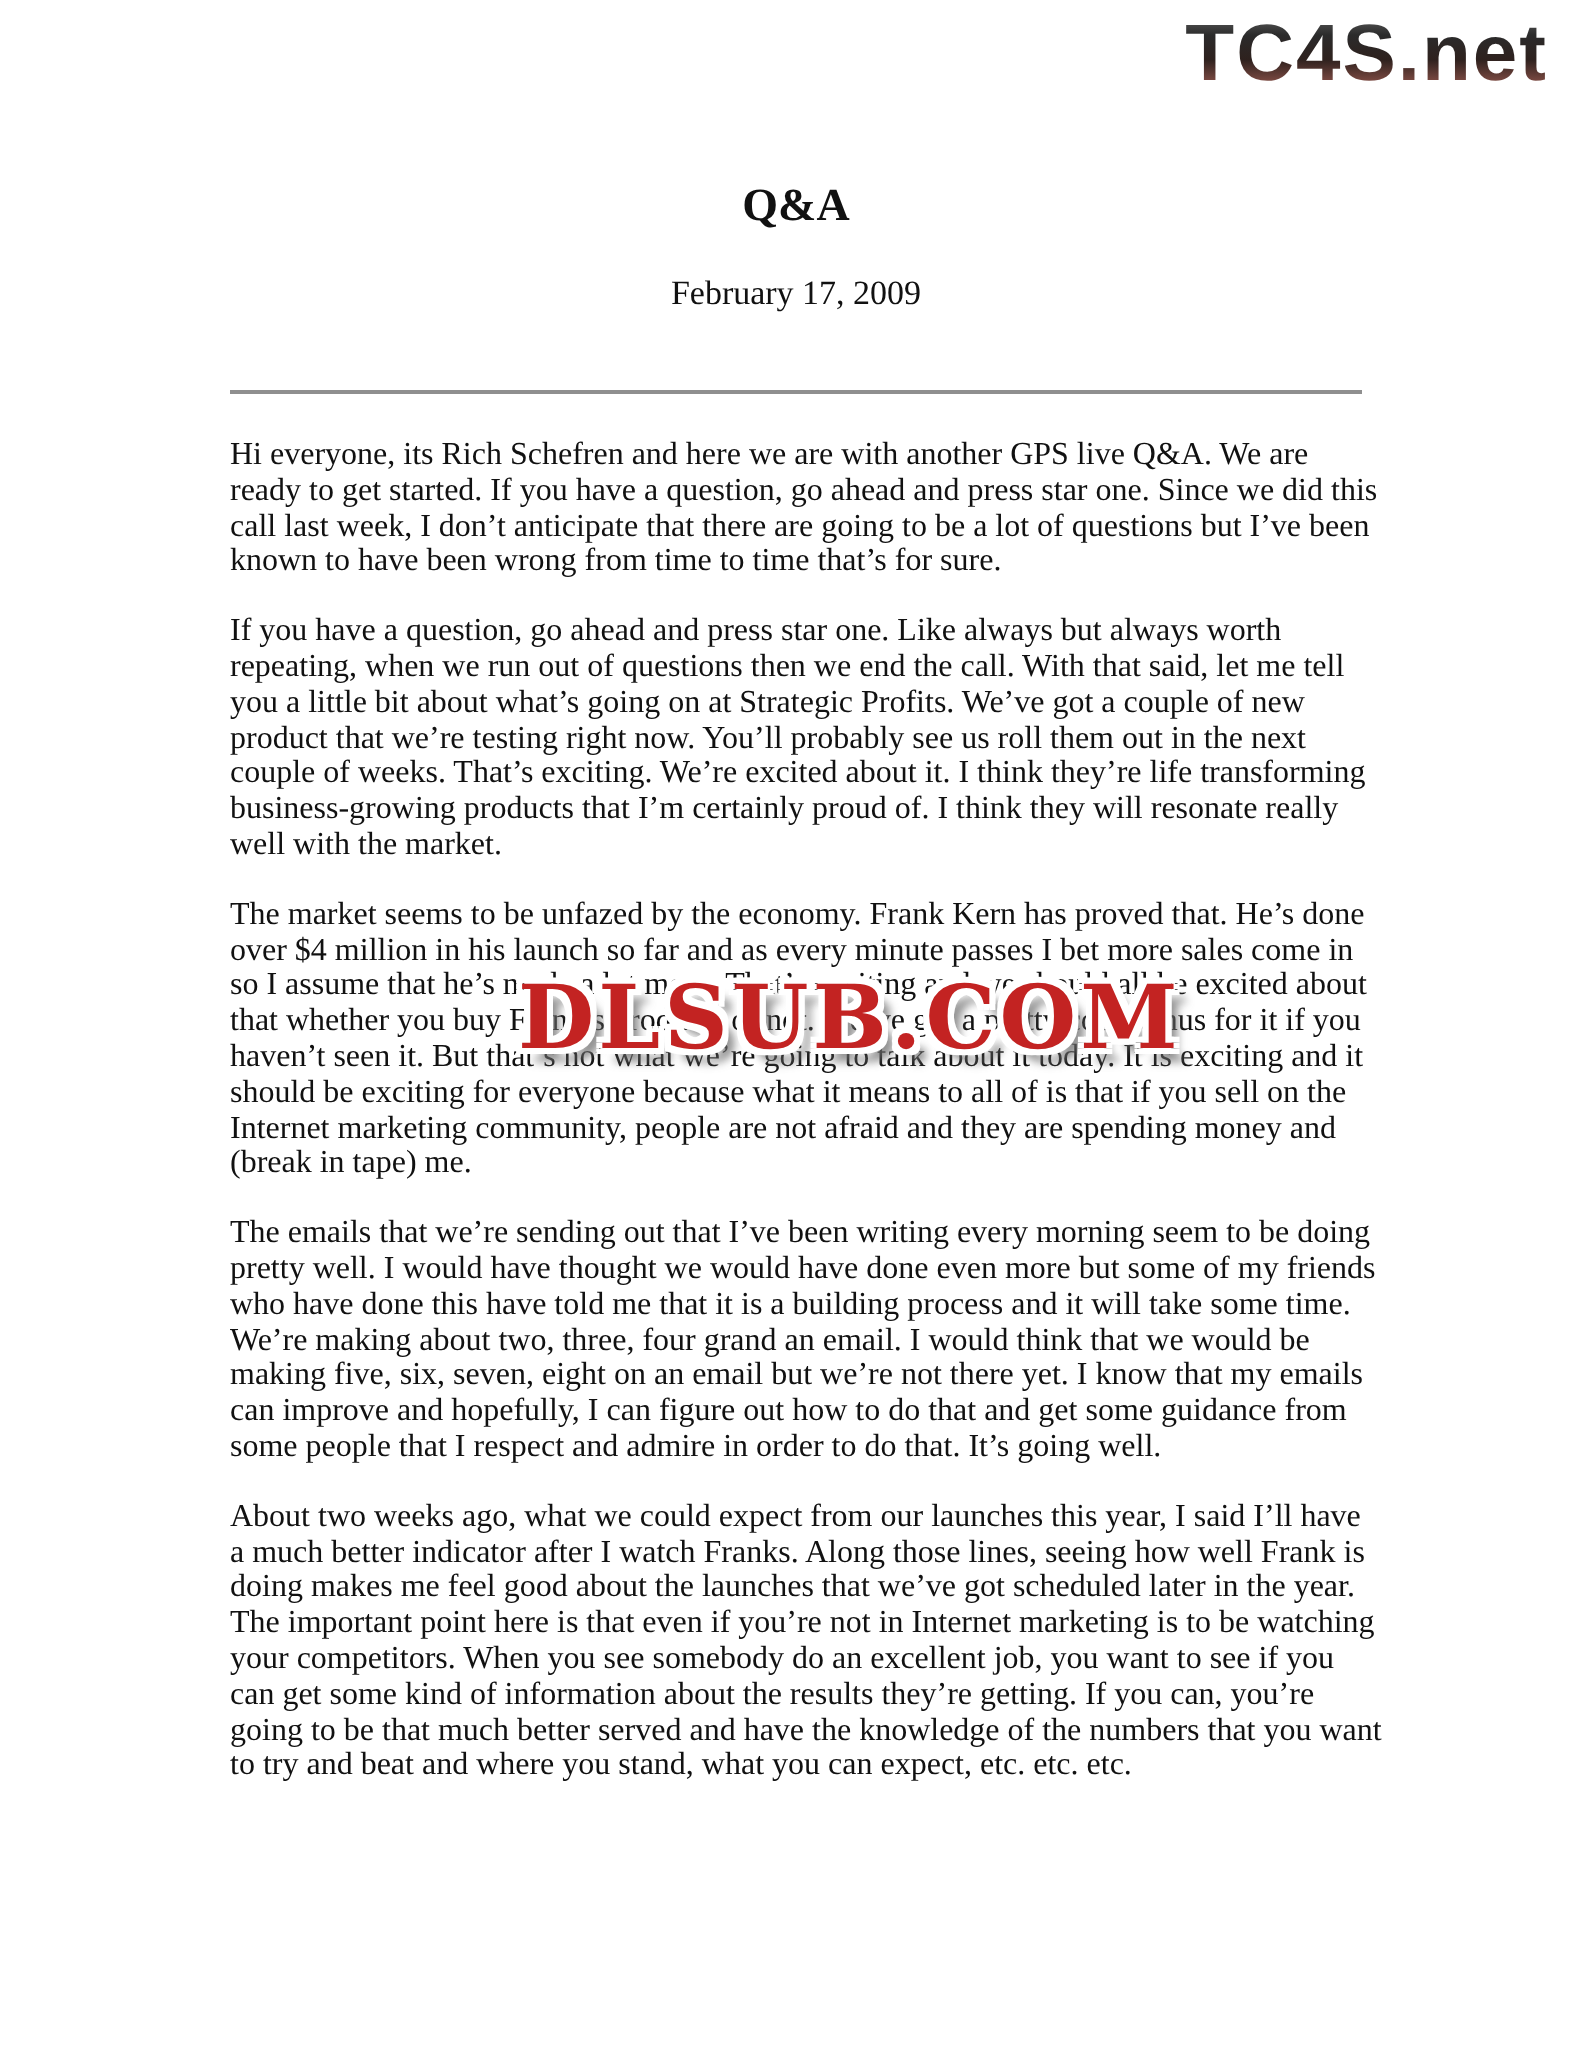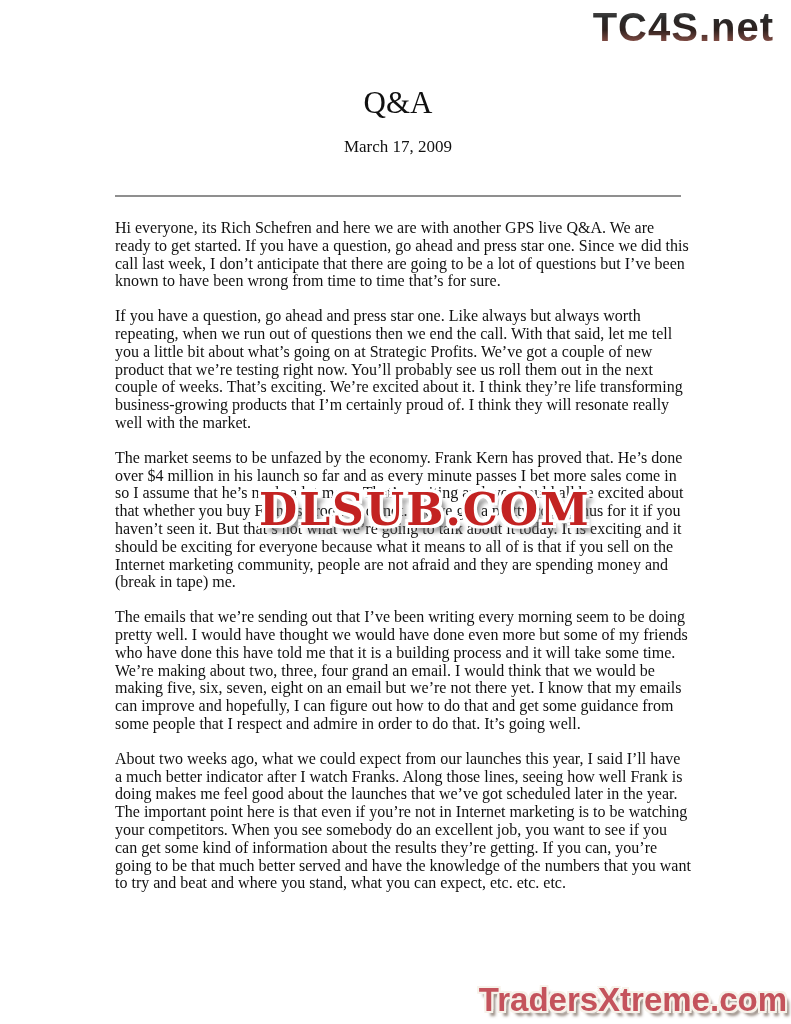--- a/index.html
+++ b/index.html
@@ -30,23 +30,23 @@
 
   
   .doc {
     position: absolute;
     left: 115px;
     top: 88px;
     width: 566px;
   }
   .doc-title {
     margin: 0;
-    font-size: 31px;
+    font-size: 23px;
     line-height: 30px;
-    font-weight: normal;
+    font-weight: bold;
     text-align: center;
   }
   .doc-date {
     margin-top: 18px;
     font-size: 17px;
     line-height: 22px;
     text-align: center;
   }
   .doc-rule {
     border: none;
@@ -96,21 +96,21 @@
 </style>
 </head>
 <body>
 
 <div class="page">
 
   <div class="logo-top">TC4S.net</div>
 
   <div class="doc">
     <h1 class="doc-title">Q&amp;A</h1>
-    <div class="doc-date">March 17, 2009</div>
+    <div class="doc-date">February 17, 2009</div>
     <hr class="doc-rule">
     <div class="doc-body">
       <p>Hi everyone, its Rich Schefren and here we are with another GPS live Q&amp;A. We are
 ready to get started. If you have a question, go ahead and press star one. Since we did this
 call last week, I don’t anticipate that there are going to be a lot of questions but I’ve been
 known to have been wrong from time to time that’s for sure.</p>
       <p>If you have a question, go ahead and press star one. Like always but always worth
 repeating, when we run out of questions then we end the call. With that said, let me tell
 you a little bit about what’s going on at Strategic Profits. We’ve got a couple of new
 product that we’re testing right now. You’ll probably see us roll them out in the next
@@ -138,15 +138,14 @@
 The important point here is that even if you’re not in Internet marketing is to be watching
 your competitors. When you see somebody do an excellent job, you want to see if you
 can get some kind of information about the results they’re getting. If you can, you’re
 going to be that much better served and have the knowledge of the numbers that you want
 to try and beat and where you stand, what you can expect, etc. etc. etc.</p>
     </div>
   </div>
 
   <div class="watermark">DLSUB.COM</div>
 
-  <div class="logo-bottom">TradersXtreme.com</div>
 
 </div>
 
 </body></html>

